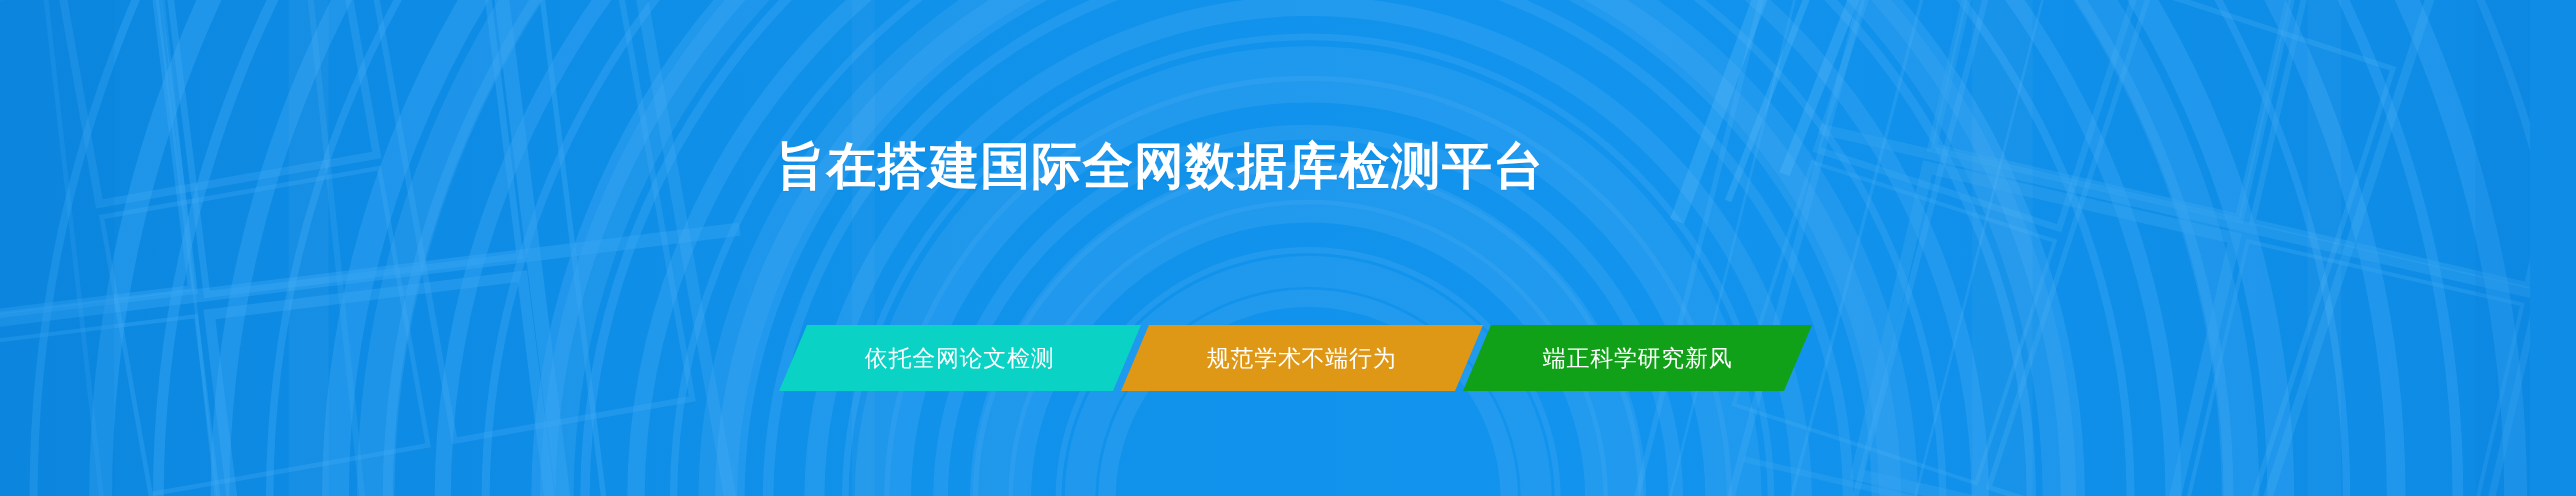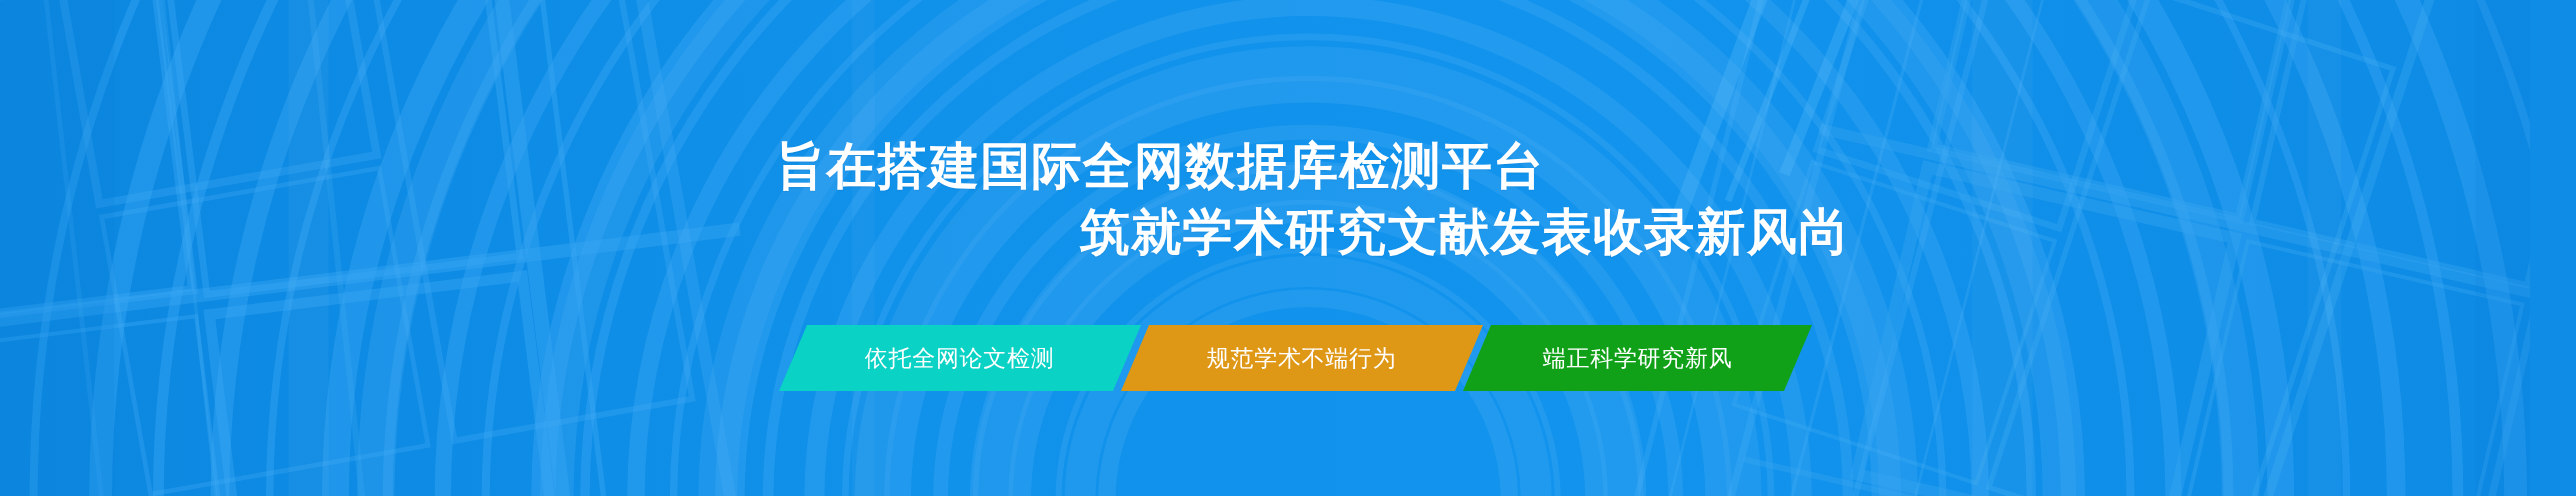--- a/index.html
+++ b/index.html
@@ -198,21 +198,20 @@
         <rect x="3440" y="0" width="50" height="740"></rect>
       </g>
 
       <rect x="0" y="0" width="170" height="740" fill="#0a7fd8" fill-opacity="0.18"></rect>
       <rect x="3690" y="0" width="150" height="740" fill="#0a7fd8" fill-opacity="0.16"></rect>
     </g>
   </svg>
 
   <div class="headlines">
     <div class="headline line1">旨在搭建国际全网数据库检测平台</div>
-    <div class="headline line2">筑就学术研究文献发表收录新风尚</div>
   </div>
 
   <div class="tabs">
 
     <div class="tab tab-1">
       <span class="tab-label">依托全网论文检测</span>
     </div>
 
     <div class="tab tab-2">
       <span class="tab-label">规范学术不端行为</span>

